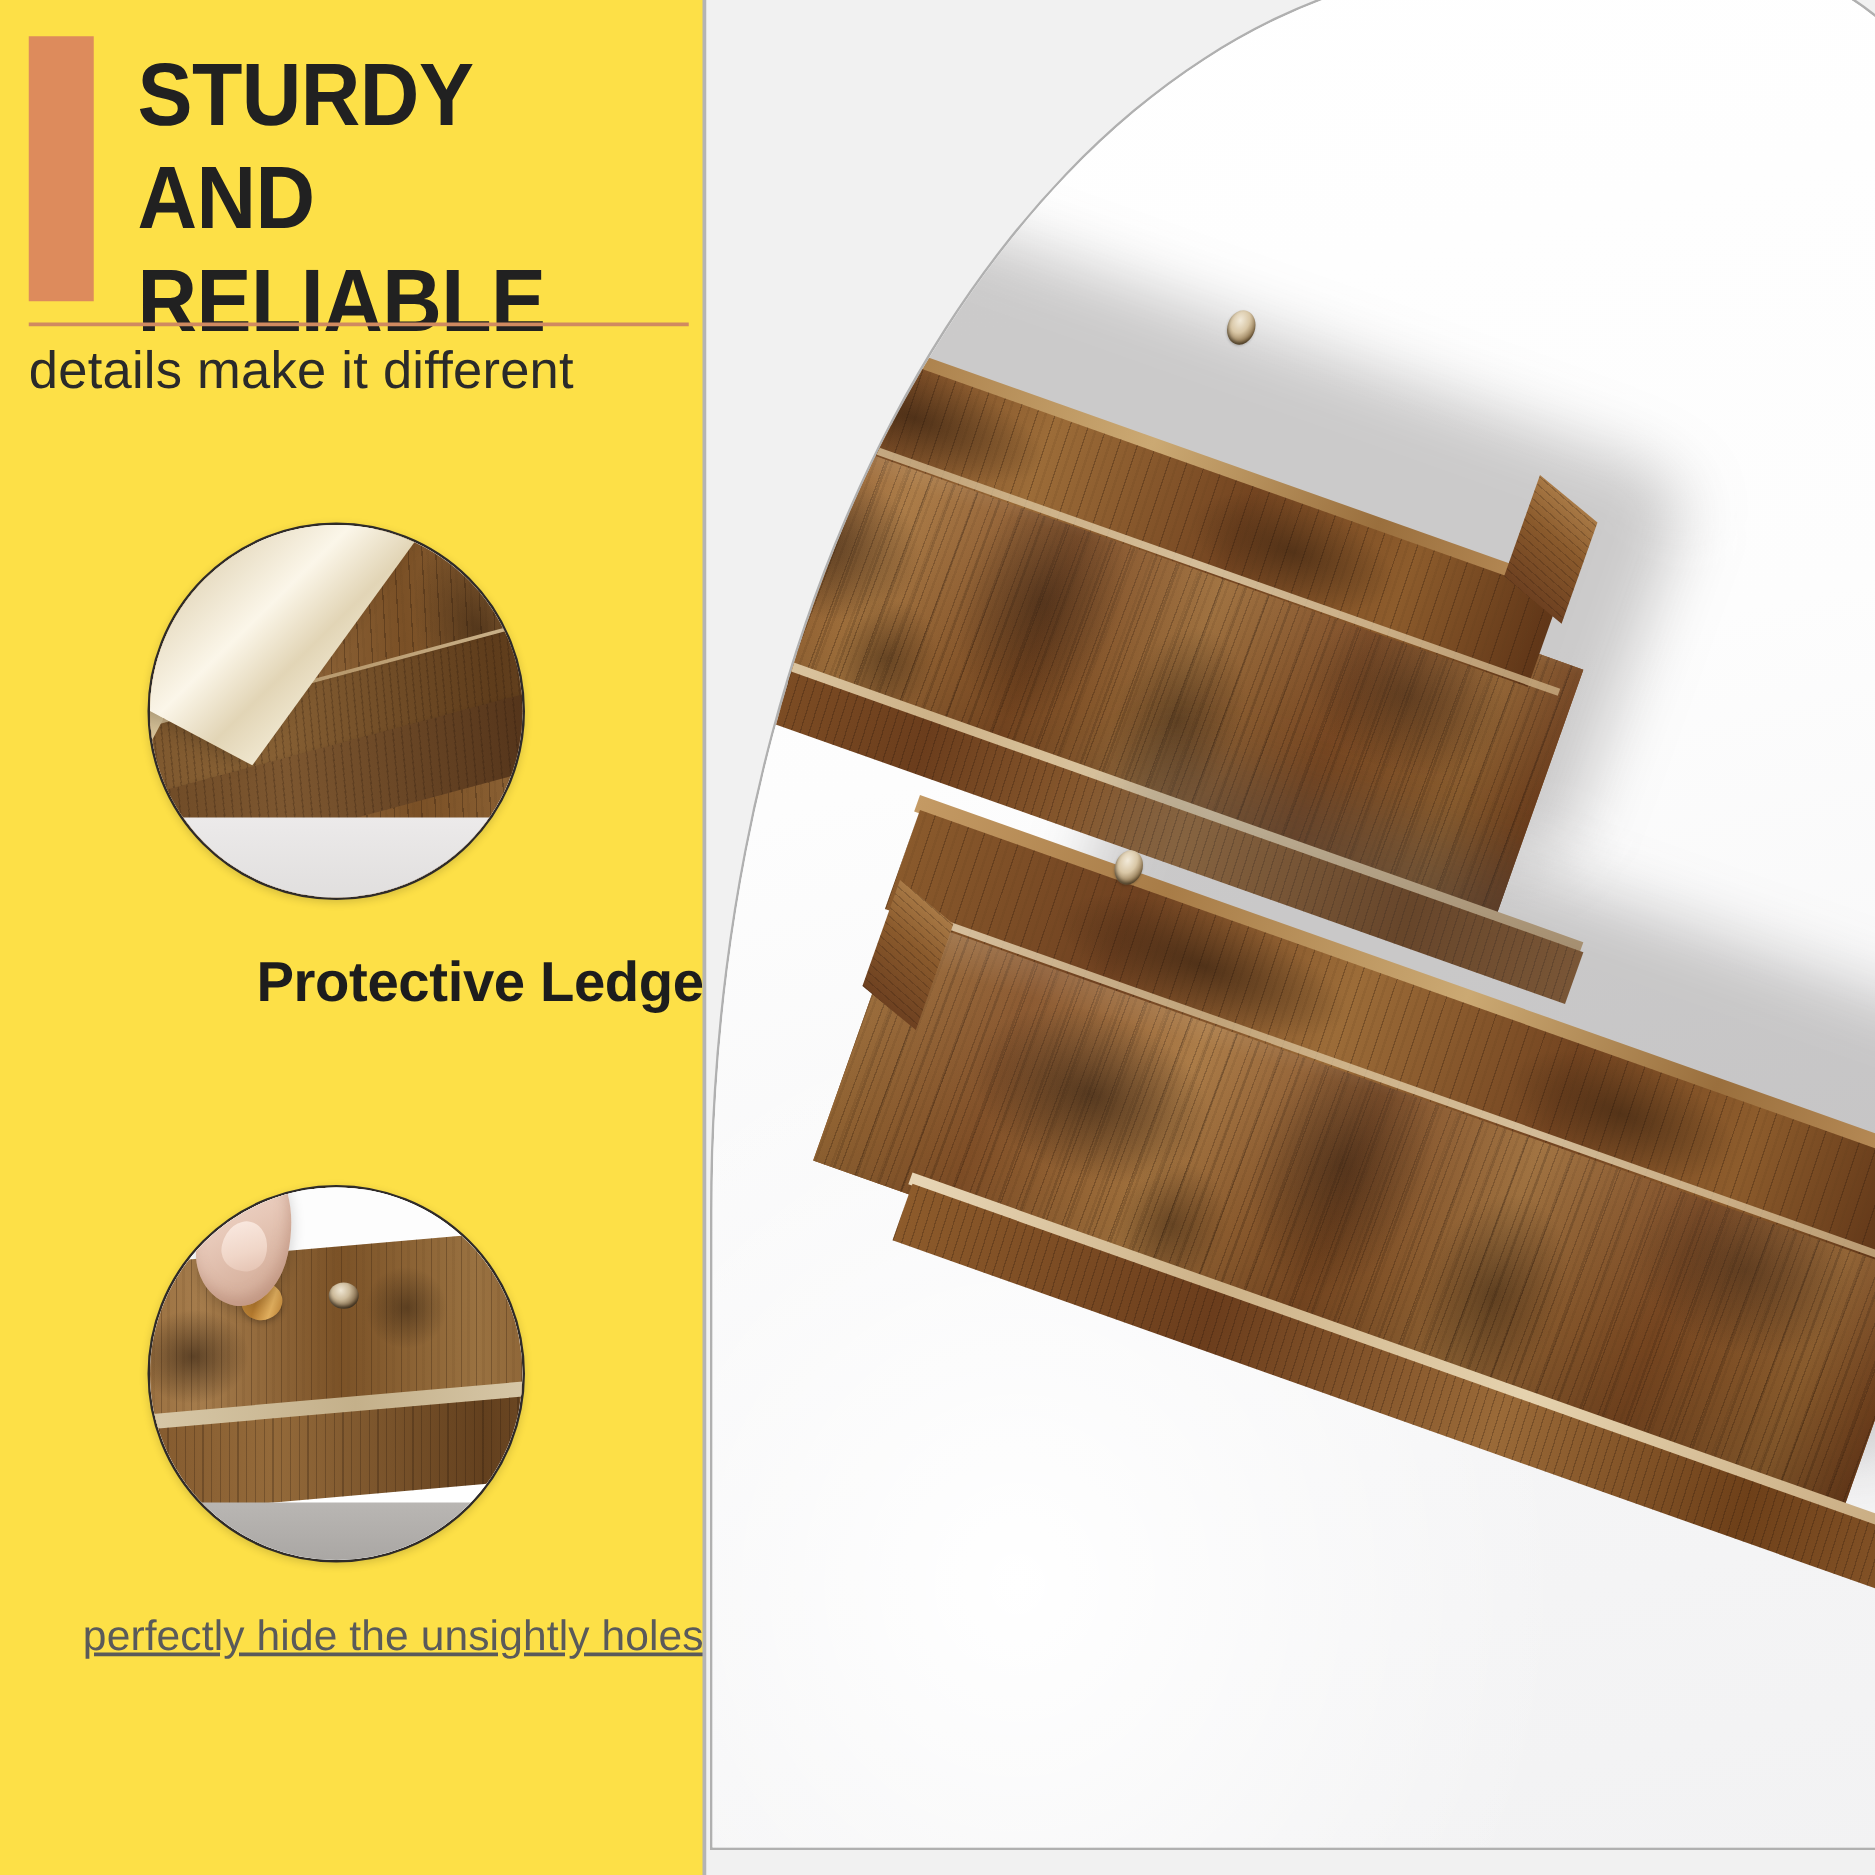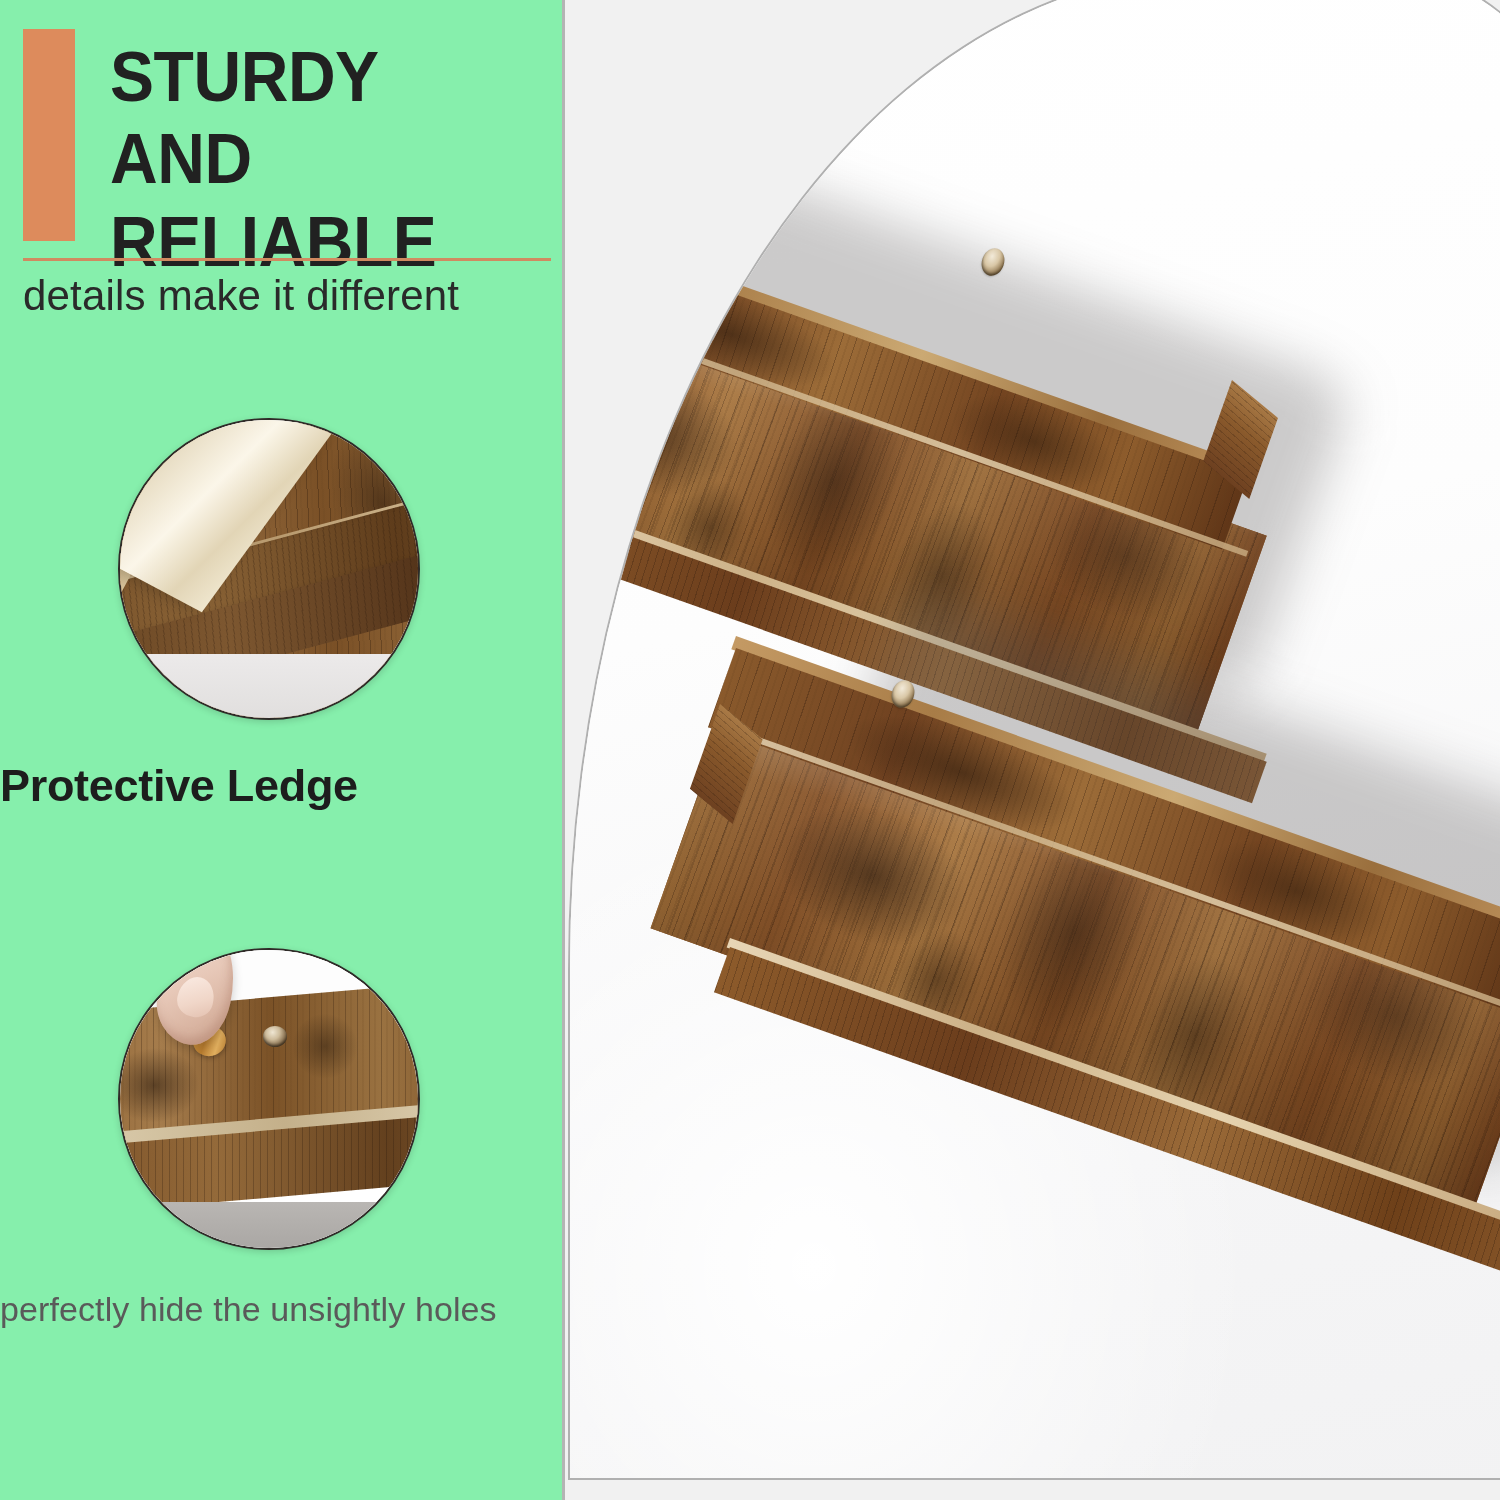--- a/index.html
+++ b/index.html
@@ -6,21 +6,21 @@
   body{
     width:1500px;height:1500px;
     background:#f1f1f1;
     font-family:"Liberation Sans", sans-serif;
     overflow:hidden;
     position:relative;
   }
   #stage{position:absolute;inset:0;width:1500px;height:1500px;}
 
   
-  #left-panel{position:absolute;left:0;top:0;width:563px;height:1500px;background:#86efac;}
+  #left-panel{position:absolute;left:0;top:0;width:563px;height:1500px;background:#fde047;}
 
   #accent-bar{
     position:absolute;left:23px;top:29px;width:52px;height:212px;
     background:#dd8b5c;
   }
   #headline{
     position:absolute;left:110px;top:36px;width:460px;
     font-size:71px;line-height:1.16;font-weight:bold;
     letter-spacing:-0.5px;color:#212121;
     font-family:"Liberation Sans Narrow","Liberation Sans",sans-serif;
@@ -43,21 +43,21 @@
   .photo-circle{
     position:absolute;left:118px;top:0;
     width:298px;height:298px;border-radius:50%;
     border:2px solid #2f2b28;
     overflow:hidden;
     box-shadow:0 2px 7px rgba(0,0,0,0.16);
     background:#efefef;
   }
   .photo-inner{position:absolute;inset:-3px;}
 
-  .feature-caption{position:absolute;left:0;width:563px;text-align:left;}
+  .feature-caption{position:absolute;left:0;width:563px;text-align:right;}
   .feature-title{
     font-size:45px;font-weight:bold;color:#1d1d1d;letter-spacing:-0.3px;
     line-height:1.06;
   }
   .feature-sub{
     font-size:34px;color:#5a5a5a;line-height:1.28;margin-top:10px;letter-spacing:0.1px;
   }
   #feature-1 .feature-caption{top:344px;}
   #feature-2 .feature-caption{top:330px;}
 
@@ -335,21 +335,21 @@
           <div class="c2-hole"></div>
           <div class="c2-sticker"></div>
           <div class="c2-finger"></div>
           <div class="c2-nail"></div>
           <div class="c2-shelf-top"></div>
           <div class="c2-front"></div>
           <div class="c2-shadow"></div>
         </div>
       </div>
       <div class="feature-caption">
-        <div class="feature-sub" style="white-space:pre-line;">perfectly hide the unsightly holes</div>
+        <div class="feature-sub" style="white-space:pre-line;text-decoration:underline;">perfectly hide the unsightly holes</div>
       </div>
     </div>
 
   </div>
 
   <div id="column-divider"></div>
 
   <div id="right-panel">
     <div id="arch">
       <div id="arch-wash"></div>

